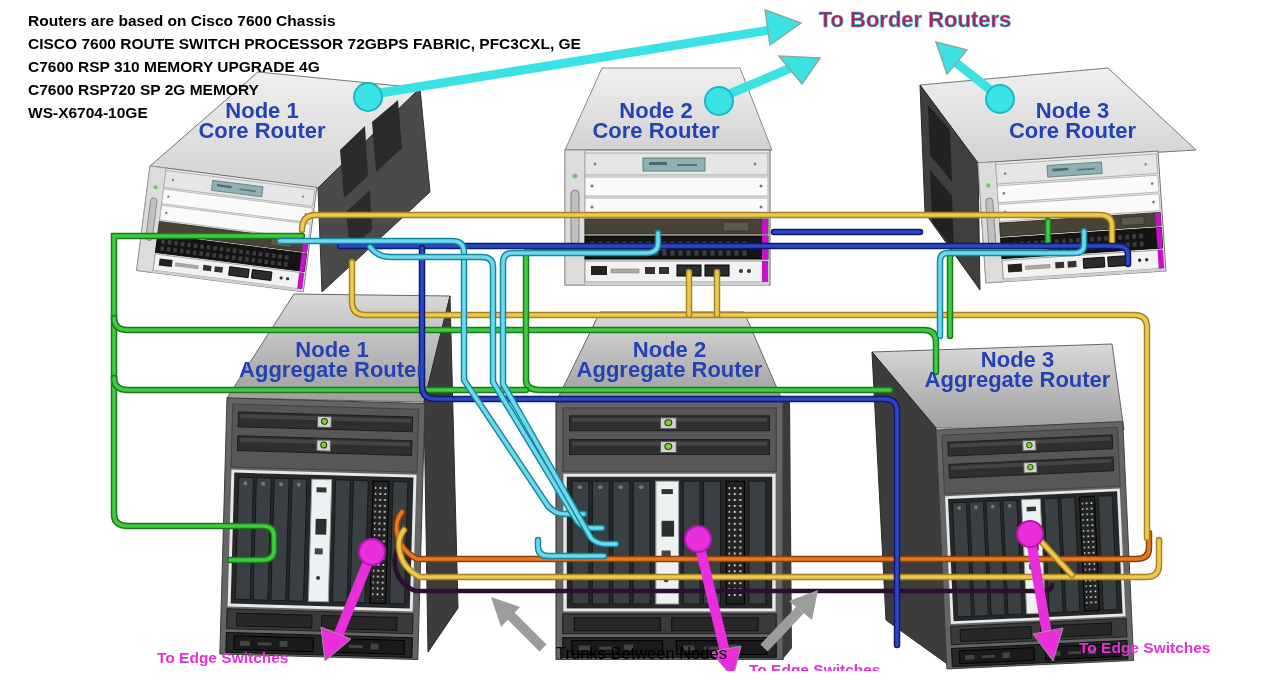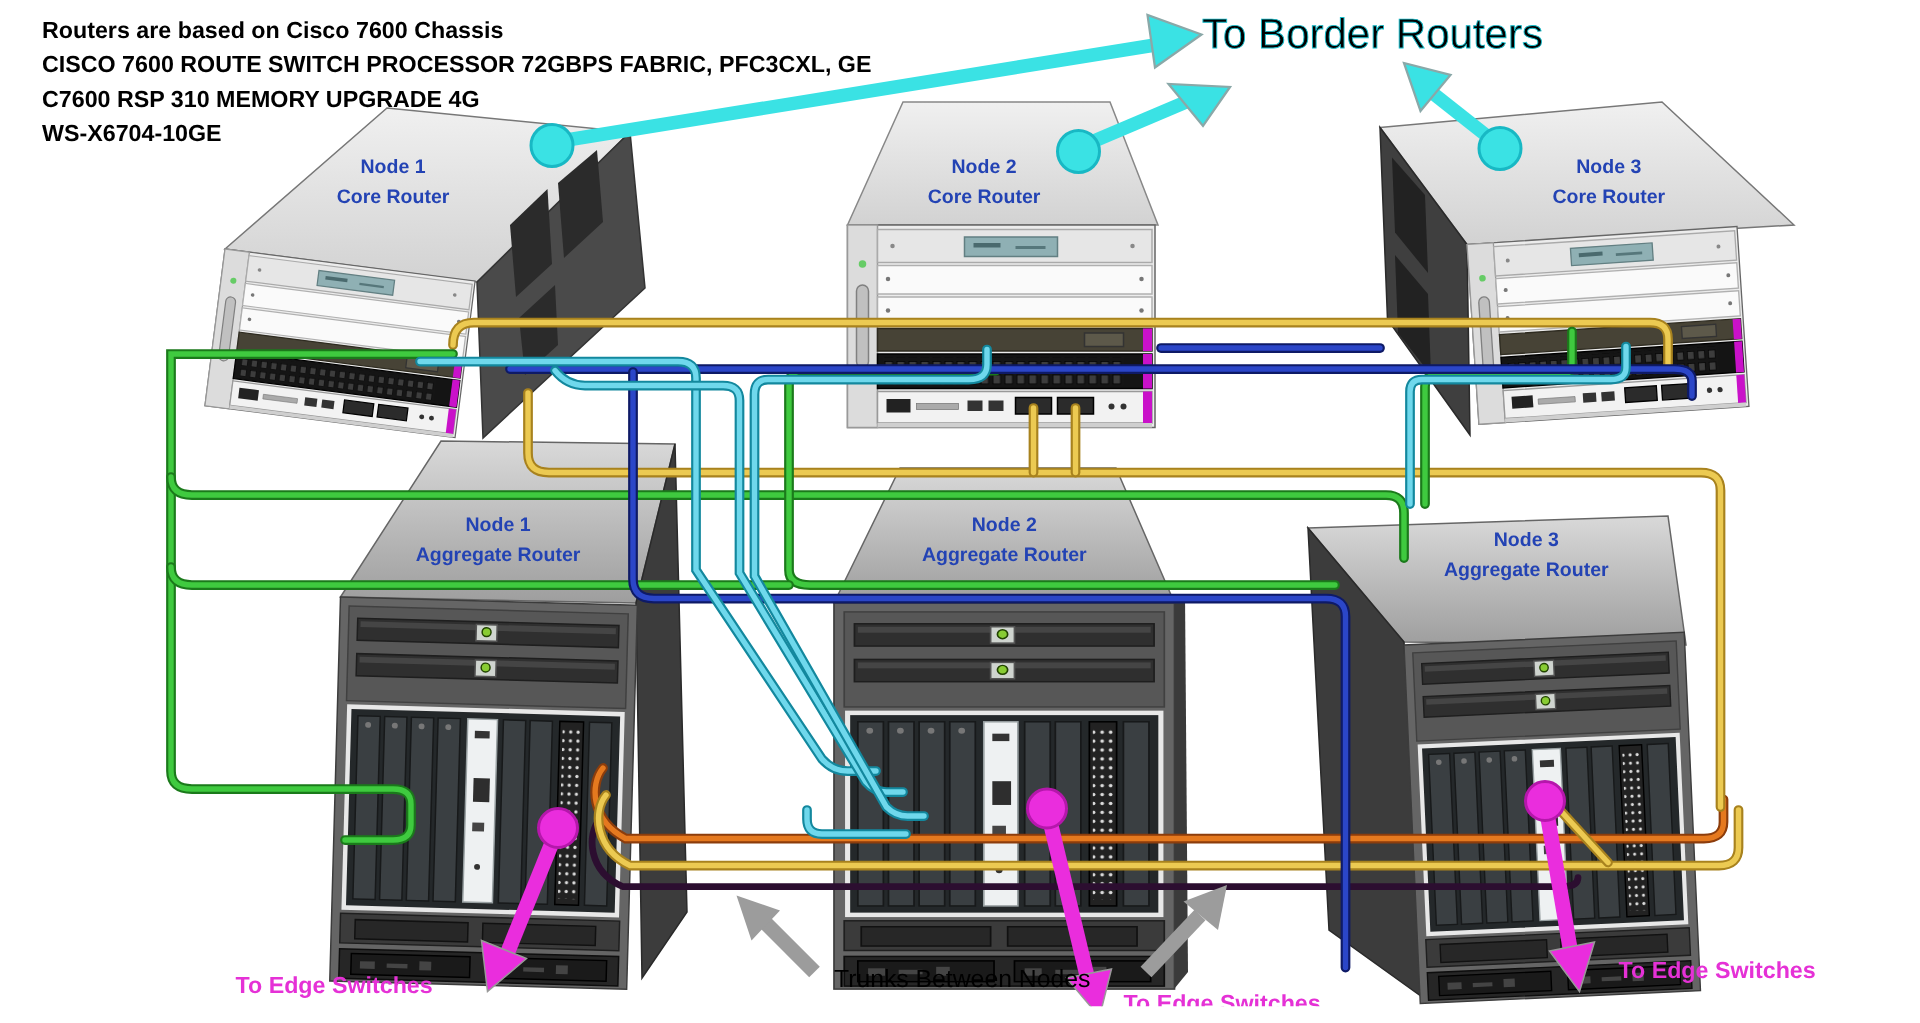--- a/index.html
+++ b/index.html
@@ -1,23 +1,23 @@
 <!DOCTYPE html>
 <html><head>
 <meta charset="utf-8">
 <style>
   html,body{margin:0;padding:0;background:#ffffff;}
   #stage{position:relative;width:1280px;height:671px;background:#ffffff;overflow:hidden;
          font-family:"Liberation Sans",sans-serif;}
   #art{position:absolute;left:0;top:0;}
   .lbl{position:absolute;white-space:nowrap;}
   #spec-block{left:28px;top:9px;font-weight:bold;font-size:15.5px;line-height:23px;color:#000;}
-  #border-label{left:798px;top:7px;width:234px;text-align:center;font-weight:normal;font-size:28px;
-                color:#000000;-webkit-text-stroke:0.6px #14bcca;}
-  .nodelabel{position:absolute;text-align:center;font-weight:bold;font-size:13px;line-height:20px;color:#2343b4;}
+  #border-label{left:798px;top:7px;width:234px;text-align:center;font-weight:bold;font-size:22px;
+                color:#be185d;-webkit-text-stroke:0.6px #14bcca;}
+  .nodelabel{position:absolute;text-align:center;font-weight:bold;font-size:22px;line-height:20px;color:#2343b4;}
   .edgelabel{position:absolute;font-weight:bold;font-size:15.5px;color:#e531d6;white-space:nowrap;}
   #trunks-label{left:556px;top:644px;font-weight:normal;font-size:16.5px;color:#000;}
   #core1-label{left:192px;top:101px;width:140px;}
   #core2-label{left:580px;top:101px;width:152px;}
   #core3-label{left:995px;top:101px;width:155px;}
   #agg1-label{left:237px;top:340px;width:190px;}
   #agg2-label{left:572px;top:340px;width:195px;}
   #agg3-label{left:920px;top:350px;width:195px;}
   #edge1-label{left:157px;top:649px;}
   #edge2-label{left:749px;top:661px;}
@@ -293,20 +293,21 @@
     <line x1="993" y1="92" x2="955" y2="62" stroke="#3ae2e4" stroke-width="9"></line>
     <polygon points="936,42 967,50 947,74" fill="#3ae2e4" stroke="#8aa8a8" stroke-width="1.5"></polygon>
     <circle cx="1000" cy="99" r="14" fill="#3ae2e4" stroke="#18b8c4" stroke-width="2"></circle>
   </g>
 </svg>
 
 <div class="lbl" id="spec-block">
   <div>Routers are based on Cisco 7600 Chassis</div>
   <div>CISCO 7600 ROUTE SWITCH PROCESSOR 72GBPS FABRIC, PFC3CXL, GE</div>
   <div>C7600 RSP 310 MEMORY UPGRADE 4G</div>
+  <div>C7600 RSP720 SP 2G MEMORY</div>
   <div>WS-X6704-10GE</div>
 </div>
 
 <div class="lbl" id="border-label">To Border Routers</div>
 
 <div class="nodelabel" id="core1-label">
   <div>Node 1</div>
   <div>Core Router</div>
 </div>
 <div class="nodelabel" id="core2-label">

